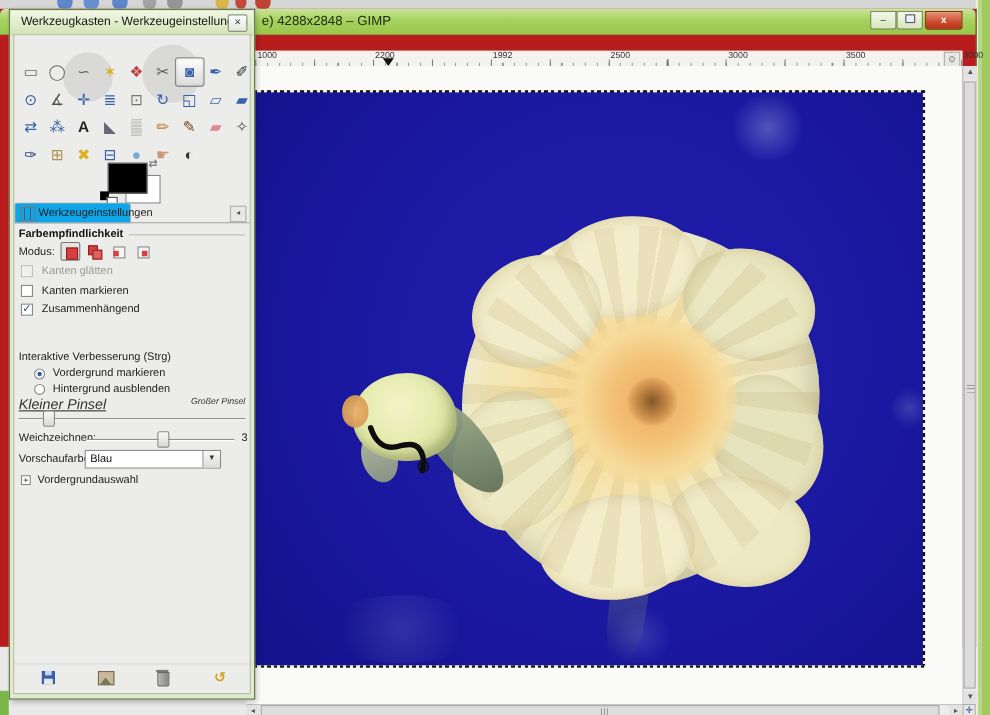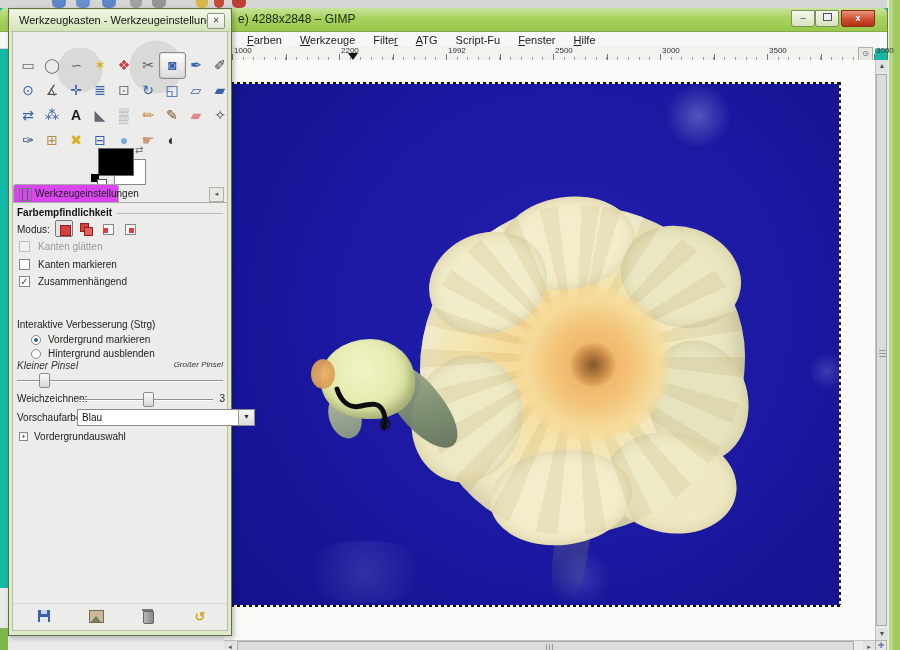--- a/index.html
+++ b/index.html
@@ -8,21 +8,21 @@
   .abs{position:absolute;}
 
   
   #top-strip{left:0;top:0;width:900px;height:8px;background:#d6d6d6;}
   .blob{position:absolute;top:0;height:8px;border-radius:0 0 5px 5px;opacity:.85;}
   #right-strip{left:887px;top:0;width:13px;height:650px;
     background:linear-gradient(90deg,#e8f2d8 0 2px,#b9d788 2px 6px,#a0c95e 6px 13px);}
   #bl-green{left:0;top:628px;width:8px;height:22px;background:#7ab648;}
 
   
-  #main-win{left:0;top:8px;width:887px;height:580px;background:#14b8a6;border-right:1px solid #6a7a50;}
+  #main-win{left:0;top:8px;width:887px;height:580px;background:#b91c1c;border-right:1px solid #6a7a50;}
   #main-titlebar{left:0;top:0;width:887px;height:23px;
     background:linear-gradient(#c9e49b,#a7d25e 45%,#98c84c);
     border-bottom:1px solid #86a84e;border-radius:5px 5px 0 0;}
   #main-title{position:absolute;left:238px;top:4px;font-size:12px;color:#1c2a10;}
   .winbtn{position:absolute;top:2px;width:22px;height:15px;border:1px solid #7e8f60;
     border-radius:0 0 3px 3px;background:linear-gradient(#f4f8ec,#d7e4bd);
     font-size:9px;color:#333;text-align:center;line-height:14px;}
   #btn-close{width:32px;background:linear-gradient(#e8937d,#cc4a2e 60%,#b23318);
     color:#fff;font-weight:bold;border-color:#8d2a12;}
   #max-glyph{display:inline-block;width:7px;height:6px;border:1px solid #555;background:#eef;}
@@ -113,21 +113,21 @@
 
   
   #bg-swatch{position:absolute;left:101px;top:127px;width:30px;height:24px;background:#fff;border:1px solid #888;}
   #fg-swatch{position:absolute;left:85px;top:116px;width:34px;height:26px;background:#000;border:1px solid #666;}
   #swap-colors{position:absolute;left:122px;top:112px;font-size:10px;color:#667;}
   #default-colors{position:absolute;left:78px;top:142px;width:16px;height:14px;}
   #dc-b{position:absolute;left:0;top:0;width:8px;height:8px;background:#000;}
   #dc-w{position:absolute;left:6px;top:5px;width:8px;height:8px;background:#fff;border:1px solid #555;}
 
   
-  #opts-tab{position:absolute;left:0px;top:152px;width:106px;height:19px;background:#d946ef;
+  #opts-tab{position:absolute;left:0px;top:152px;width:106px;height:19px;background:#0ea5e9;
     border:1px solid #a8a8a8;border-bottom:none;border-radius:3px 3px 0 0;box-sizing:border-box;}
   #opts-tab-icon{position:absolute;left:5px;top:3px;width:11px;height:11px;border:1px solid #777;
     background:repeating-linear-gradient(90deg,transparent 0 2px,#556 2px 3px,transparent 3px 5px);}
   #opts-tab-label{position:absolute;left:21px;top:3px;font-size:10px;color:#222;white-space:nowrap;}
   #tab-menu-btn{position:absolute;right:3px;top:155px;width:13px;height:13px;border:1px solid #b0b0a8;background:#e8e8e4;
     font-size:7px;line-height:12px;text-align:center;color:#555;}
   #opts-panel{position:absolute;left:0;top:170px;width:214px;height:410px;border-top:1px solid #a8a8a8;}
 
   #fg-heading{position:absolute;left:4px;top:4px;font-size:10px;font-weight:bold;color:#111;background:#ececea;padding-right:5px;z-index:1;}
   #heading-line{position:absolute;left:4px;top:10px;width:206px;height:1px;background:#bbb;}
@@ -149,29 +149,29 @@
   .cb-row.disabled .cb-box{background:#f0f0ee;border-color:#c0c0bc;}
   .cb-label{position:absolute;left:19px;top:0px;font-size:10px;color:#222;white-space:nowrap;}
   .cb-row.disabled .cb-label{color:#9a9a96;}
 
   #interactive-label{position:absolute;left:4px;top:116px;font-size:10px;color:#222;}
   .radio-row{position:absolute;left:18px;height:13px;}
   .radio-circ{position:absolute;left:0;top:1px;width:10px;height:10px;border-radius:50%;background:#fff;border:1px solid #888;box-sizing:border-box;}
   .radio-row.selected .radio-circ::after{content:"";position:absolute;left:2px;top:2px;width:4px;height:4px;border-radius:50%;background:#2f5e9e;}
   .radio-label{position:absolute;left:17px;top:0;font-size:10px;color:#222;white-space:nowrap;}
 
-  #brush-min{position:absolute;left:4px;top:157px;font-size:10px;font-style:italic;color:#333;}
+  #brush-min{position:absolute;left:4px;top:157px;font-size:13px;font-style:italic;color:#333;text-decoration:underline;}
   #brush-max{position:absolute;right:4px;top:157px;font-size:8px;font-style:italic;color:#333;}
   .slider-track{position:absolute;height:1px;background:#909090;box-shadow:0 1px 0 #fff;}
   .slider-handle{position:absolute;width:11px;height:15px;background:linear-gradient(#fafafa,#d8d8d6);
     border:1px solid #8a8a8a;border-radius:2px;box-sizing:border-box;}
   #smooth-label{position:absolute;left:4px;top:190px;font-size:10px;color:#222;}
   #smooth-value{position:absolute;right:2px;top:190px;font-size:10px;color:#222;}
   #preview-label{position:absolute;left:4px;top:209px;font-size:10px;color:#222;}
-  #preview-combo{position:absolute;left:64px;top:206px;width:178px;height:17px;background:#fff;border:1px solid #8a8a8a;box-sizing:border-box;}
+  #preview-combo{position:absolute;left:64px;top:206px;width:124px;height:17px;background:#fff;border:1px solid #8a8a8a;box-sizing:border-box;}
   #preview-value{position:absolute;left:4px;top:2px;font-size:10px;color:#111;}
   #combo-btn{position:absolute;right:0;top:0;width:15px;height:15px;background:linear-gradient(#f8f8f8,#dcdcda);
     border-left:1px solid #9a9a9a;font-size:7px;line-height:14px;text-align:center;color:#333;}
   #expander-row{position:absolute;left:6px;top:228px;height:12px;}
   #expander-box{position:absolute;left:0;top:1px;width:9px;height:9px;border:1px solid #888;background:#fff;
     font-size:8px;line-height:8px;text-align:center;color:#333;box-sizing:border-box;}
   #expander-label{position:absolute;left:15px;top:0;font-size:10px;color:#222;white-space:nowrap;}
 
   #tb-footer{position:absolute;left:0;bottom:2px;width:214px;height:24px;border-top:1px solid #d8d8d4;}
   .fbtn{position:absolute;top:3px;width:22px;height:18px;text-align:center;}
@@ -206,31 +206,20 @@
 
   <div class="abs" id="main-win">
 
     <div class="abs" id="main-titlebar">
       <span id="main-title">e) 4288x2848 – GIMP</span>
       <span class="winbtn" id="btn-min" style="right:72px;">–</span>
       <span class="winbtn" id="btn-max" style="right:48px;"><i id="max-glyph"></i></span>
       <span class="winbtn" id="btn-close" style="right:12px;">x</span>
     </div>
 
-    <div class="abs" id="menubar">
-      <div id="menu-items">
-          <span class="menu-item"><span class="u">F</span>arben</span>
-          <span class="menu-item"><span class="u">W</span>erkzeuge</span>
-          <span class="menu-item">Filte<span class="u">r</span></span>
-          <span class="menu-item"><span class="u">A</span>TG</span>
-          <span class="menu-item">Script-Fu</span>
-          <span class="menu-item"><span class="u">F</span>enster</span>
-          <span class="menu-item"><span class="u">H</span>ilfe</span>
-        </div>
-    </div>
 
     <div class="abs" id="ruler">
       <div id="ruler-marker"></div>
       <div id="ruler-corner">⊙</div>
     <span class="ruler-label" style="left: 10px;">1000</span>
         <span class="ruler-label" style="left: 117px;">2200</span>
         <span class="ruler-label" style="left: 224px;">1992</span>
         <span class="ruler-label" style="left: 331px;">2500</span>
         <span class="ruler-label" style="left: 438px;">3000</span>
         <span class="ruler-label" style="left: 545px;">3500</span>

